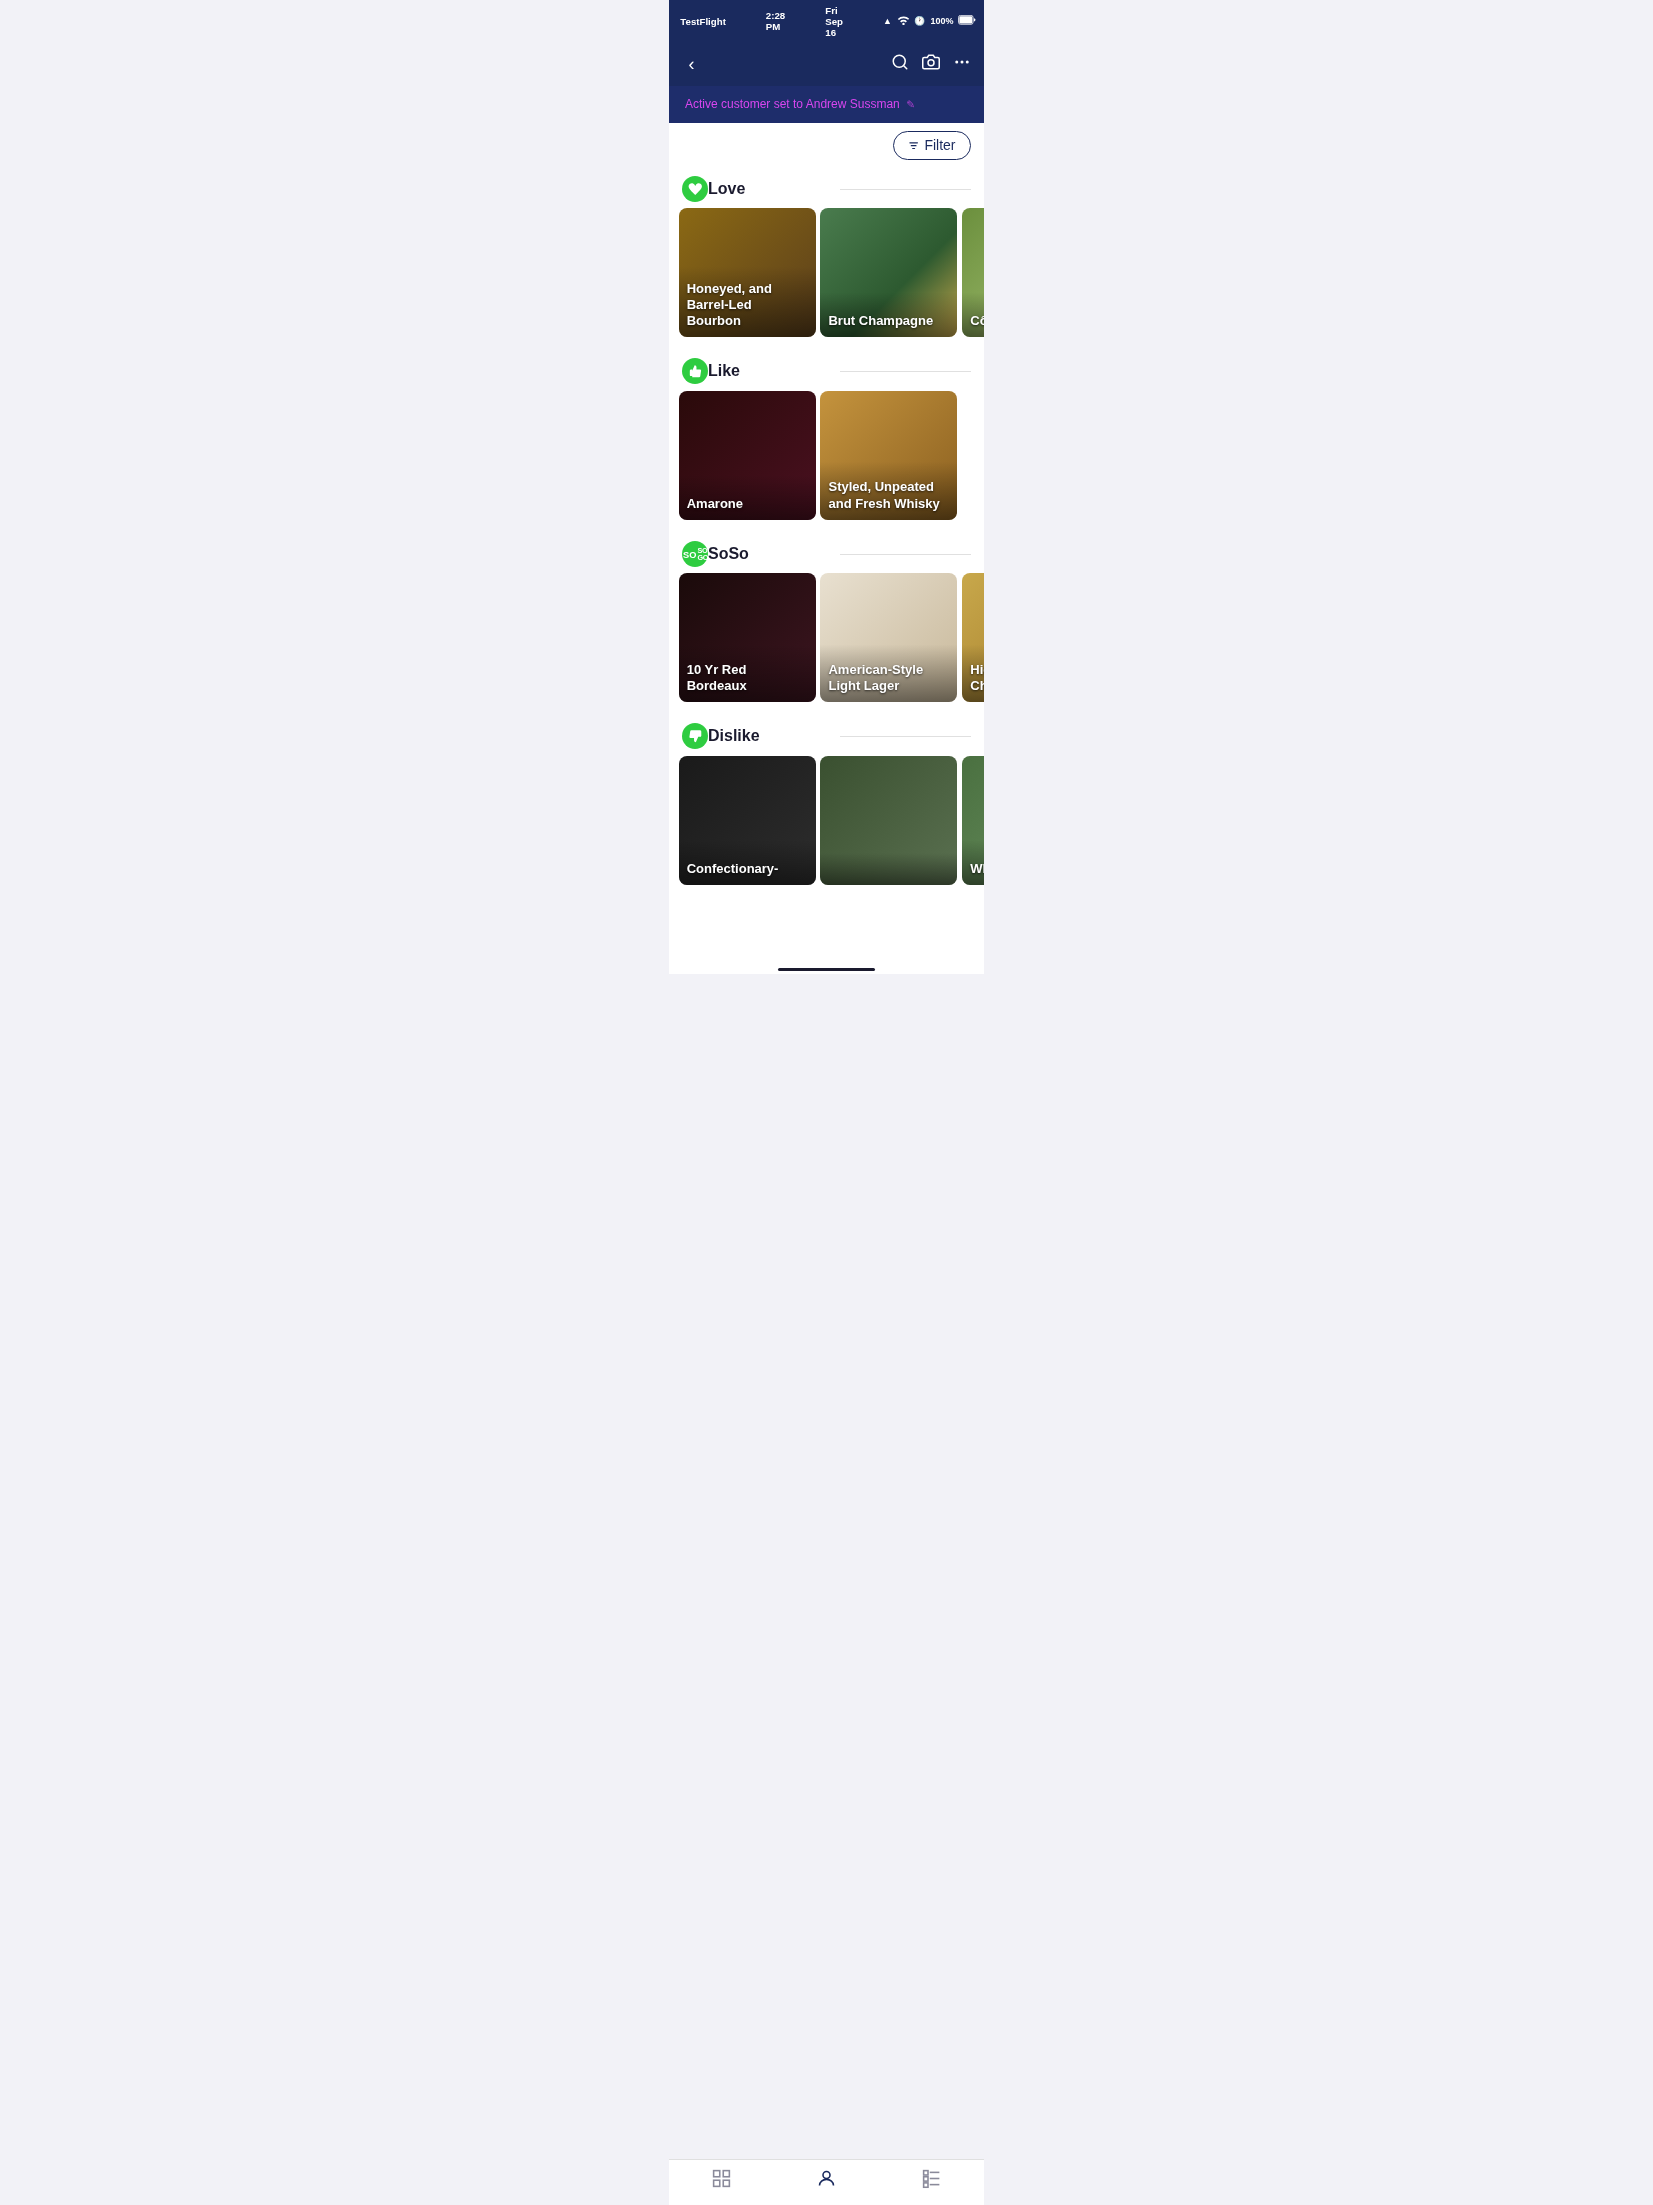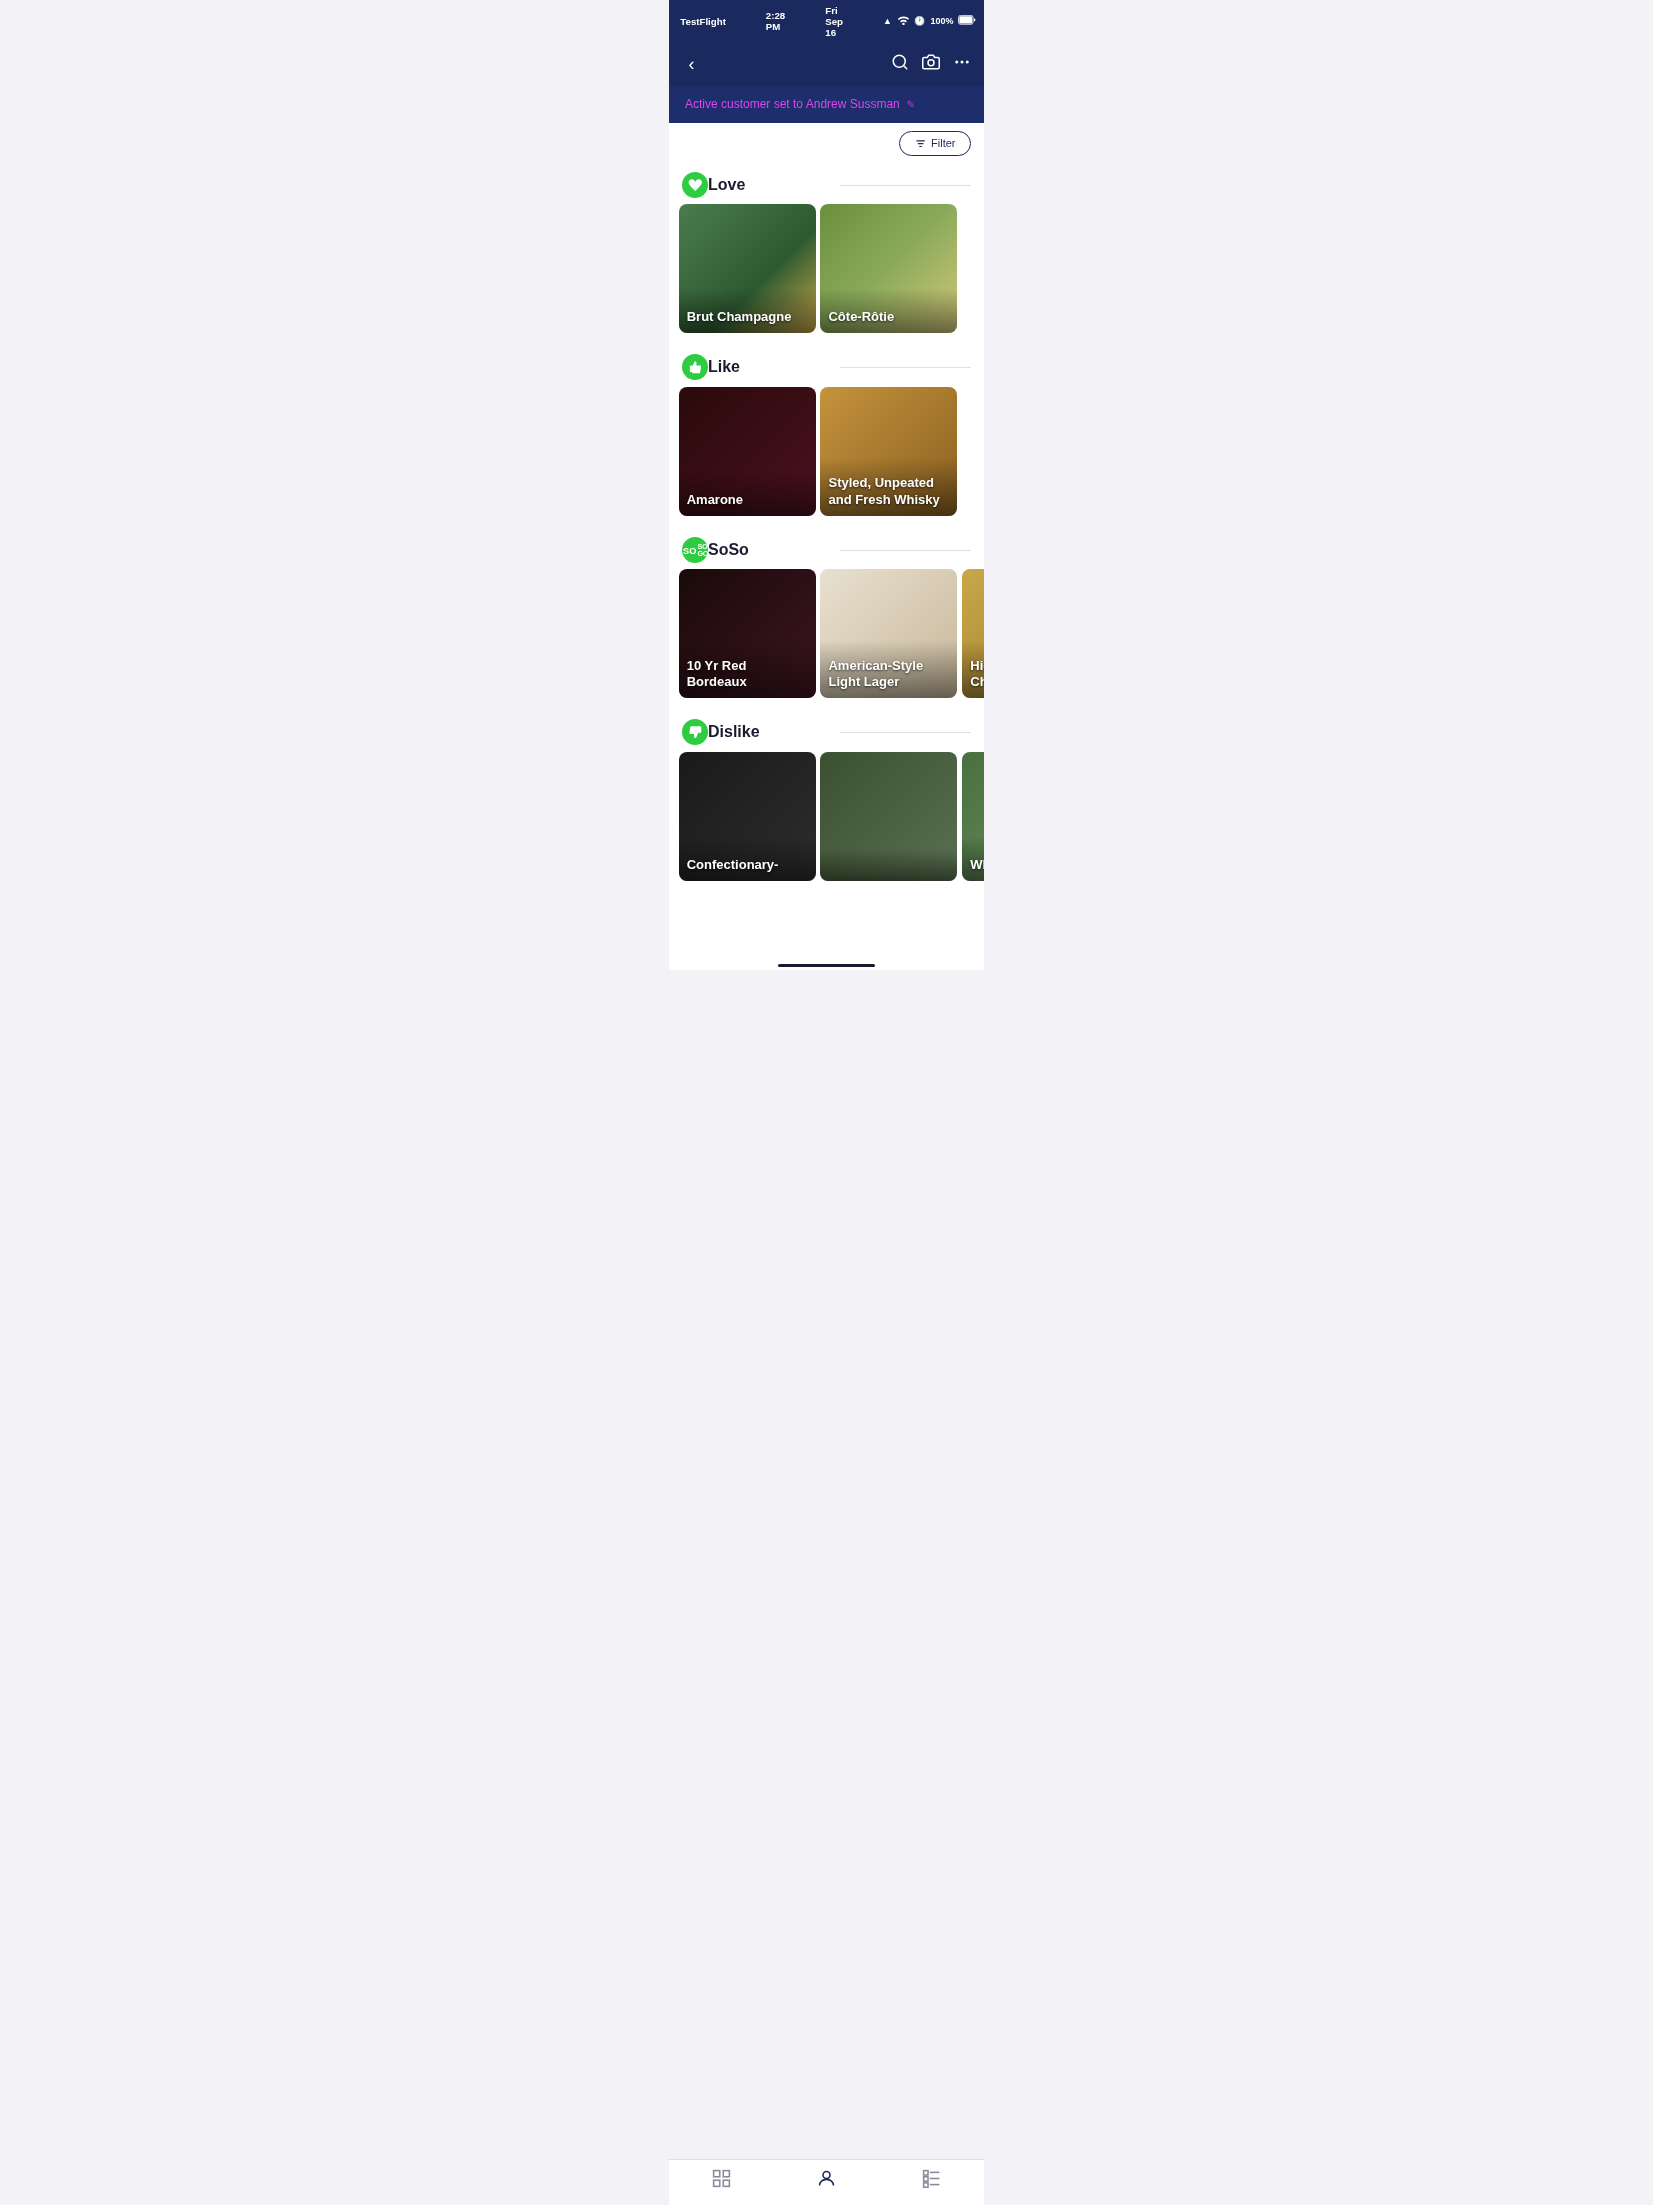--- a/index.html
+++ b/index.html
@@ -74,21 +74,21 @@
       display: flex;
       justify-content: flex-end;
       padding: 8px 13px;
     }
     .filter-btn {
       border: 1.2px solid #1a2a5e;
       border-radius: 16px;
       padding: 5.7px 14.5px;
       background: white;
       color: #1a2a5e;
-      font-size: 11px;
+      font-size: 14px;
       font-weight: 500;
       display: flex;
       align-items: center;
       gap: 4.8px;
       cursor: pointer;
     }
 
     
     .main-content {
       background: white;
@@ -297,20 +297,26 @@
     <div class="section-header">
       <div class="section-icon" style="background:#2ecc40;">
         <svg width="14.5" height="14.5" viewBox="0 0 24 24" fill="white">
           <path d="M12 21.593c-5.63-5.539-11-10.297-11-14.402 0-3.791 3.068-5.191 5.281-5.191 1.312 0 4.151.501 5.719 4.457 1.59-3.968 4.464-4.447 5.726-4.447 2.54 0 5.274 1.621 5.274 5.181 0 4.069-5.136 8.625-11 14.402z"></path>
         </svg>
       </div>
       <span class="section-title">Love</span>
       <div class="section-divider"></div>
     </div>
     <div class="cards-row">
+      <div class="card card-bourbon">
+        <div class="card-bg"></div>
+        <div class="card-overlay">
+          <span class="card-label">Honeyed, and Barrel-Led Bourbon</span>
+        </div>
+      </div>
       <div class="card card-champagne">
         <div class="card-bg"></div>
         <div class="card-overlay">
           <span class="card-label">Brut Champagne</span>
         </div>
       </div>
       <div class="card card-cote">
         <div class="card-bg"></div>
         <div class="card-overlay">
           <span class="card-label">Côte-Rôtie</span>

